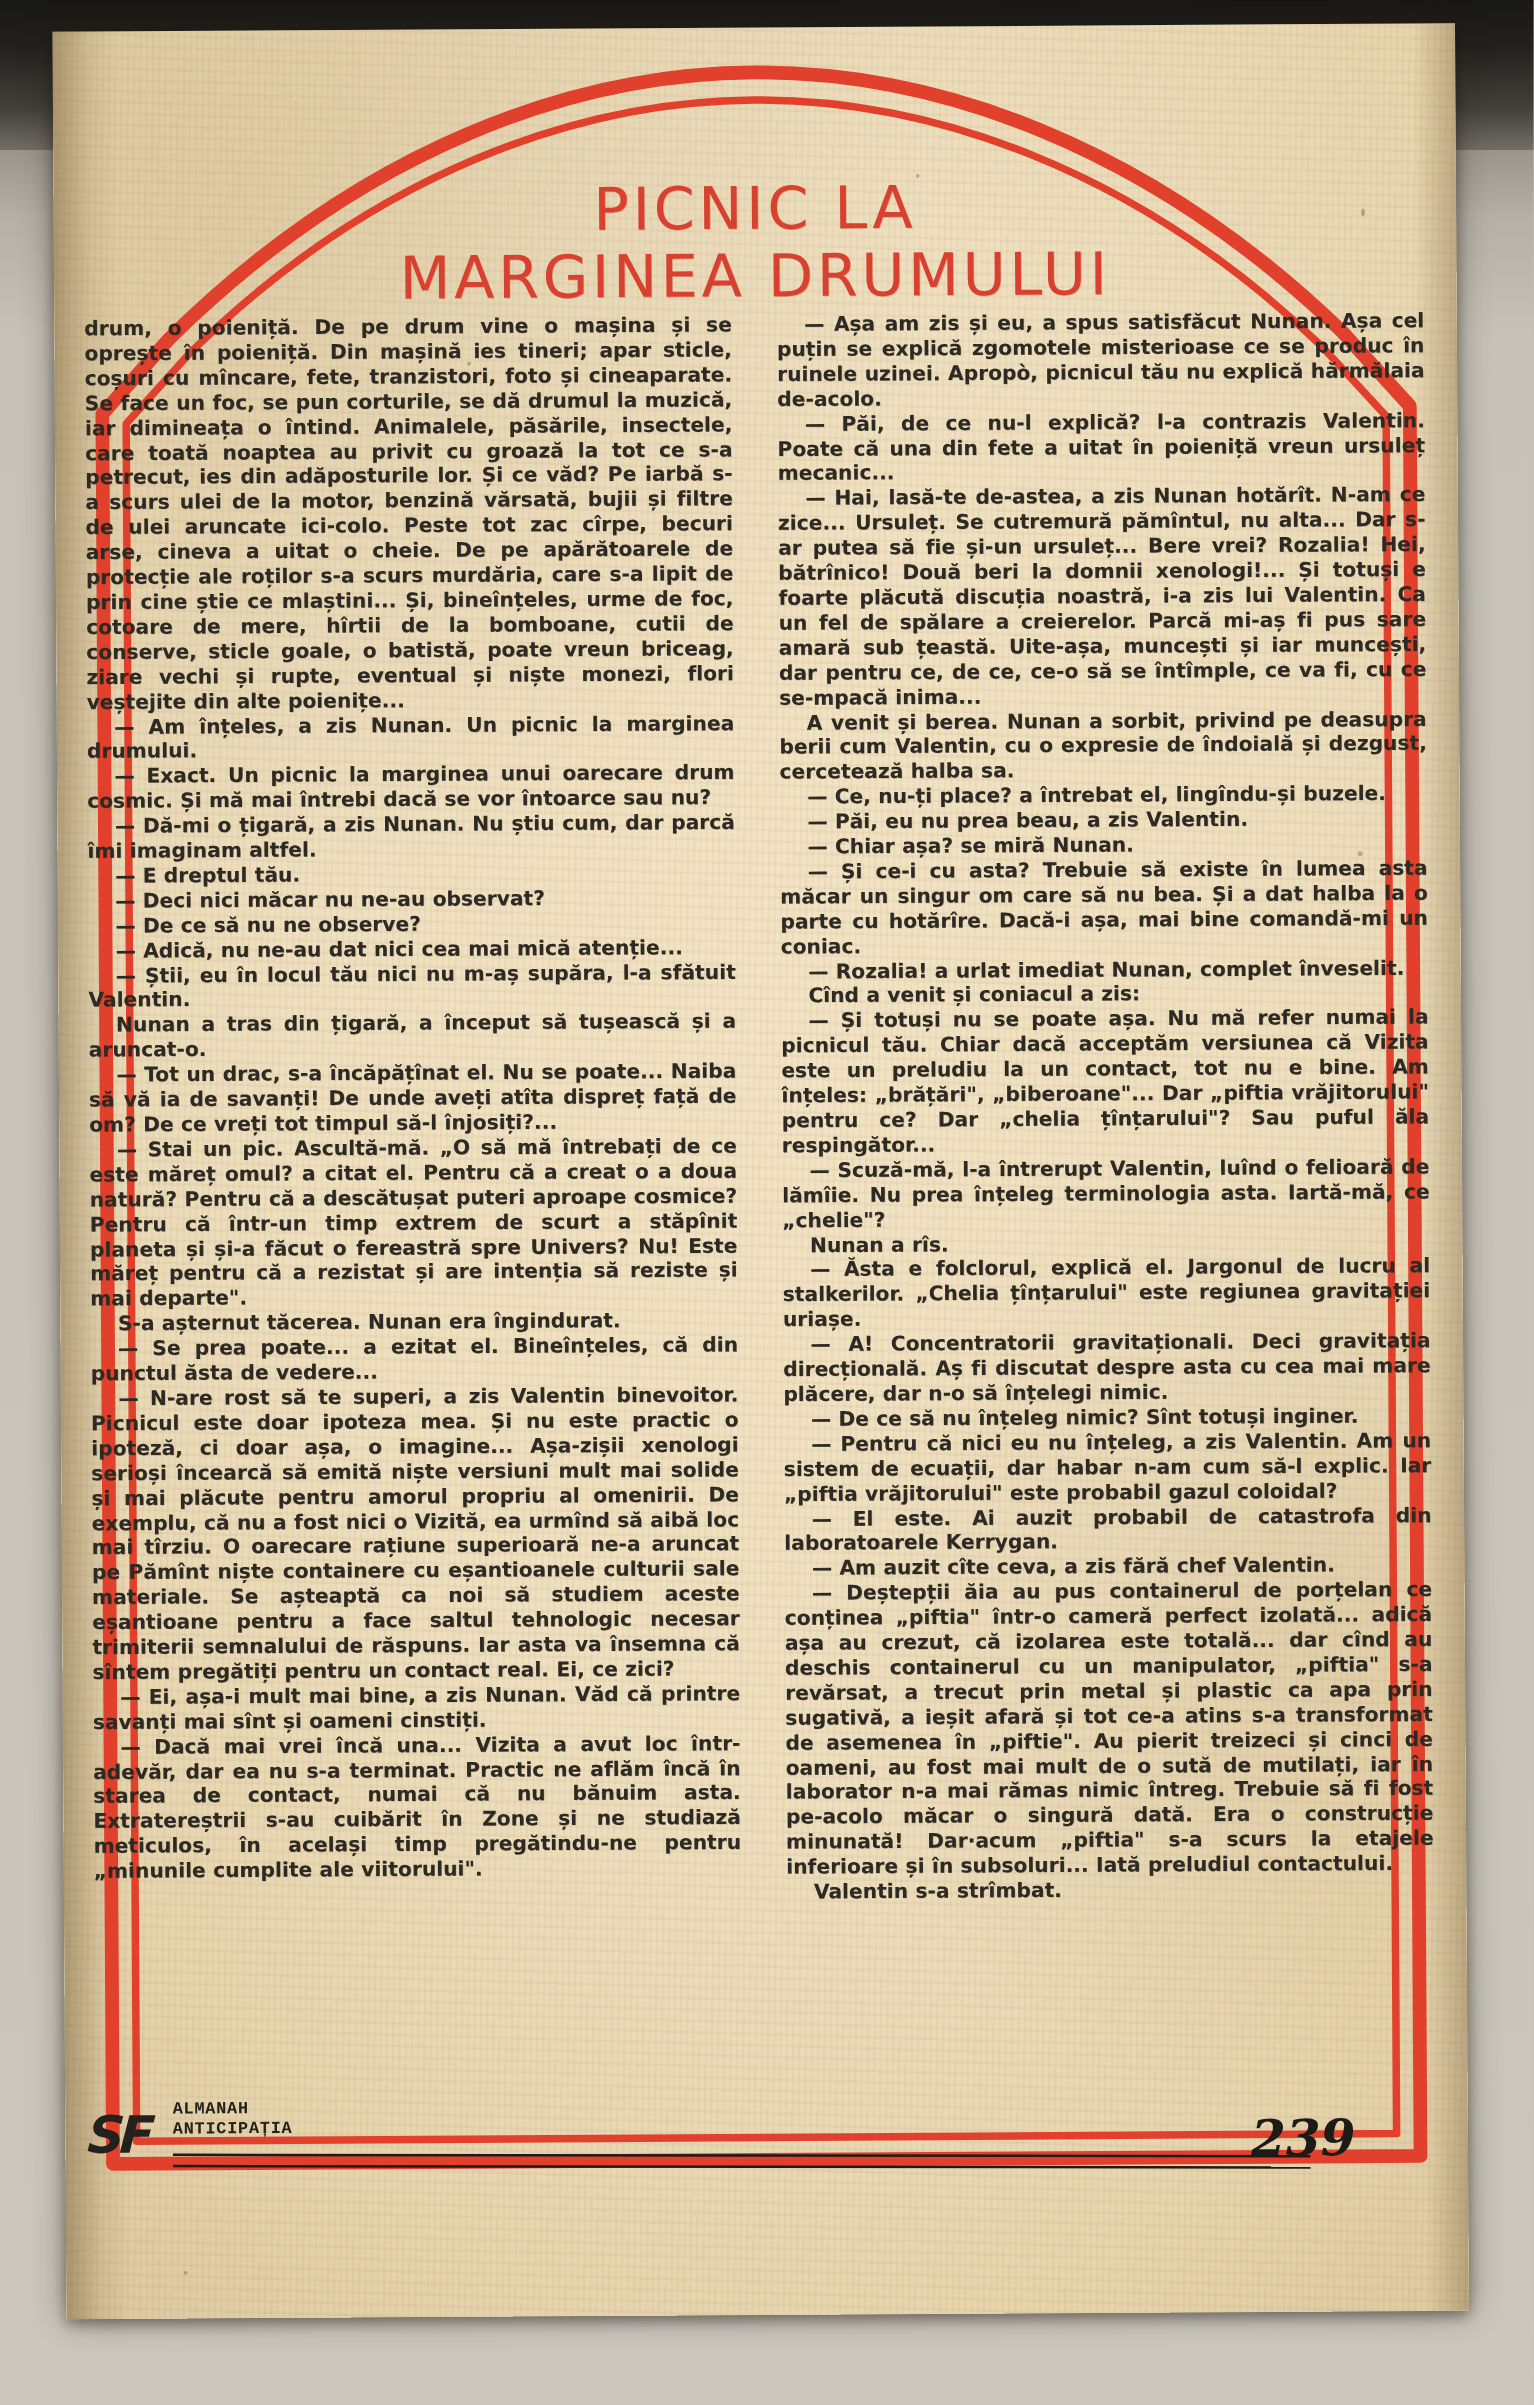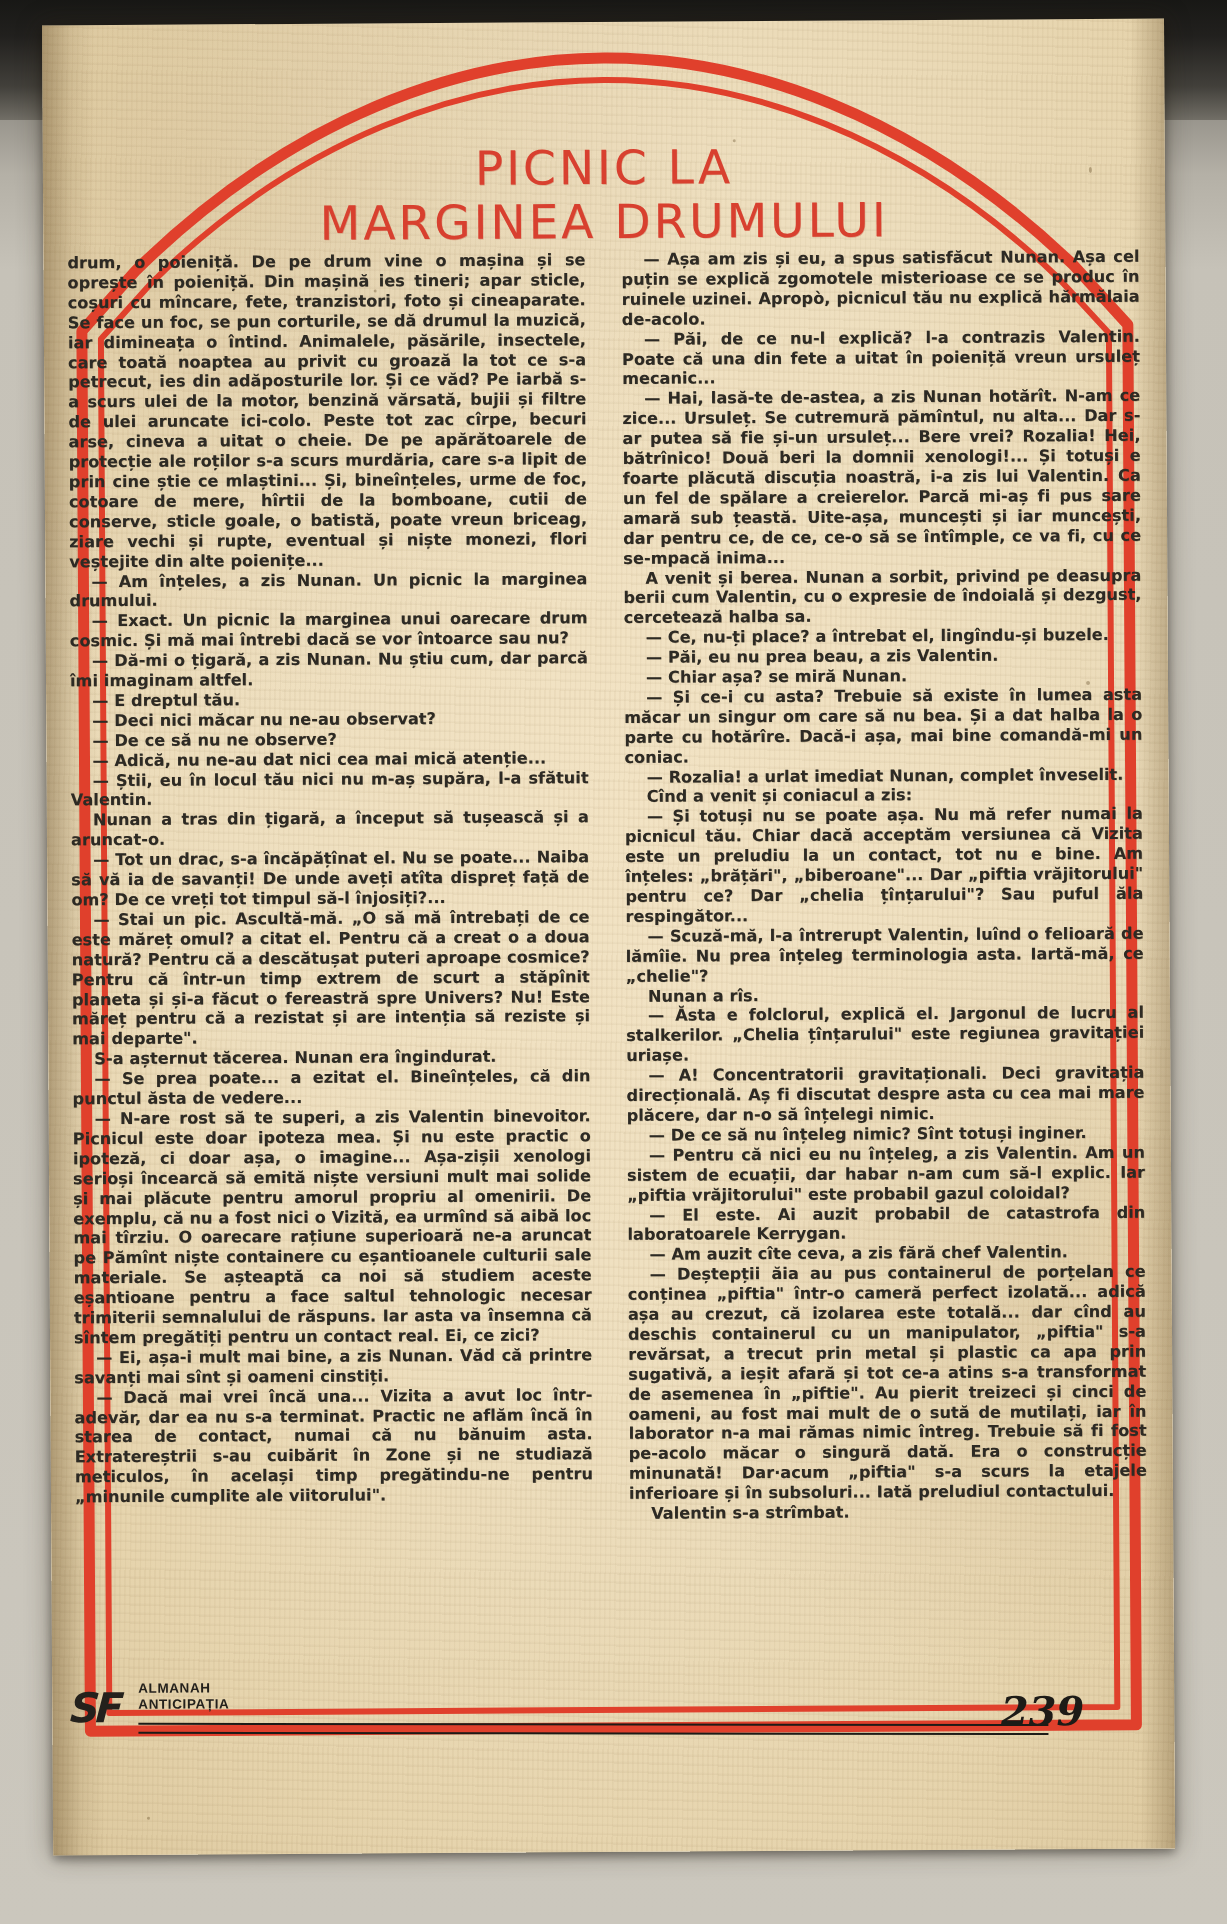--- a/index.html
+++ b/index.html
@@ -169,21 +169,21 @@
     font-style: italic;
     color: #24211c;
     letter-spacing: -4px;
     line-height: 58px;
     transform: skewX(-4deg);
   }
   .imprint {
     position: absolute;
     left: 86px;
     top: 16px;
-    font-family: Liberation Sans, sans-serif;
+    font-family: Liberation Mono, monospace;
     font-size: 13.5px;
     font-weight: 700;
     letter-spacing: .6px;
     line-height: 16px;
     color: #24211c;
   }
   .rule-lines {
     position: absolute;
     left: 86px;
     top: 58px;

